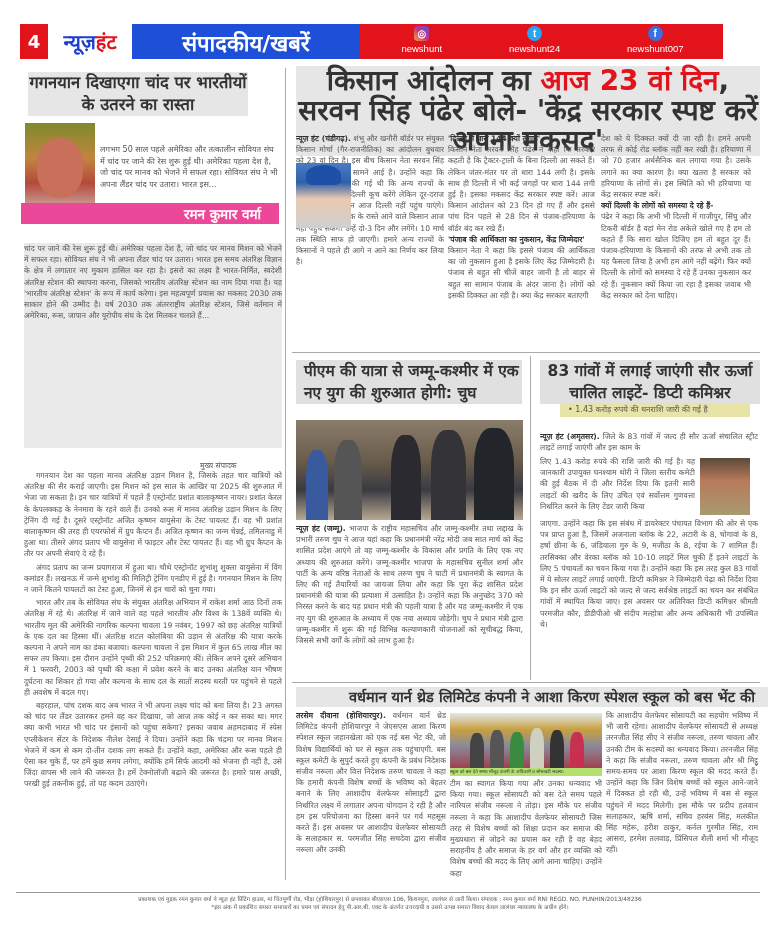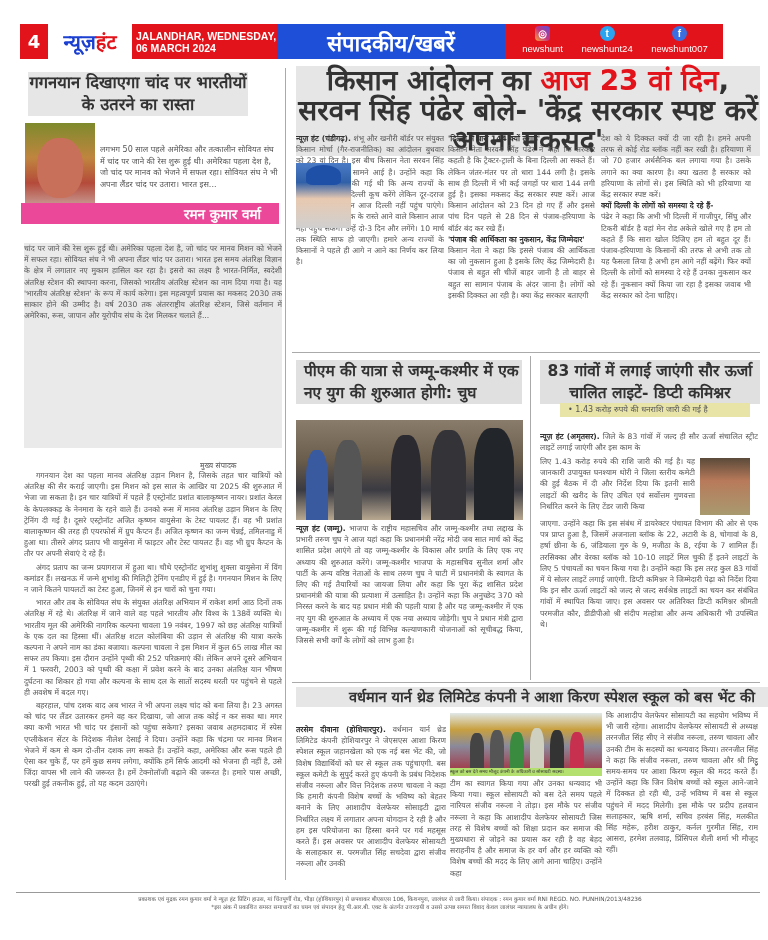--- a/index.html
+++ b/index.html
@@ -54,42 +54,38 @@
   
   .h-solar { position: absolute; left: 540px; top: 360px; width: 220px; font-size: 15.5px; line-height: 22px; background: #e0e0e0; }
   .solar-bullet { position: absolute; left: 560px; top: 403px; width: 190px; height: 14px; background: #e8e4a8; font-size: 8px; color: #555; padding-left: 8px; line-height: 14px; }
   .solar-photo { position: absolute; left: 700px; top: 458px; width: 50px; height: 57px; background: linear-gradient(180deg, #5a4a3a 0%, #b87a5a 40%, #a89a70 100%); }
   .solar-body1 { position: absolute; left: 540px; top: 431px; width: 218px; height: 25px; overflow: hidden; }
   .solar-body2 { position: absolute; left: 540px; top: 456px; width: 155px; height: 62px; overflow: hidden; }
   .solar-body3 { position: absolute; left: 540px; top: 518px; width: 218px; height: 165px; overflow: hidden; }
 
   
   .h-bus { position: absolute; left: 296px; top: 687px; width: 512px; font-size: 14.5px; line-height: 20px; background: #e6e6e6; }
-  .bus-col1 { position: absolute; left: 296px; top: 710px; width: 150px; height: 168px; overflow: hidden; margin-top: 14px; }
+  .bus-col1 { position: absolute; left: 296px; top: 710px; width: 150px; height: 168px; overflow: hidden; }
   .bus-photo { position: absolute; left: 450px; top: 713px; width: 152px; height: 55px; background: linear-gradient(180deg, #e0e8e8 0%, #c8a040 30%, #8a8a9a 60%, #a04050 100%); overflow: hidden; }
   .bus-caption { position: absolute; left: 450px; top: 768px; width: 152px; height: 8px; background: #b4e070; font-size: 4.5px; color: #333; overflow: hidden; line-height: 8px; white-space: nowrap; }
   .bus-col2 { position: absolute; left: 450px; top: 778px; width: 152px; height: 100px; overflow: hidden; }
   .bus-col3 { position: absolute; left: 606px; top: 710px; width: 152px; height: 168px; overflow: hidden; }
 
   
   .footer { position: absolute; left: 20px; top: 895px; width: 740px; font-size: 5.8px; line-height: 8px; color: #555; text-align: center; }
   .footer-rule { position: absolute; left: 16px; top: 892px; width: 744px; height: 1px; background: #999; }
 </style>
 </head>
 <body>
 
 <div class="masthead">
   <div class="page-num">4</div>
   <div class="brand">
     <span>न्यूज़</span>
       <span class="b2">हंट</span>
-  </div>
-  <div class="dateline">
-    <div>JALANDHAR, WEDNESDAY,</div>
-    <div>06 MARCH 2024</div>
   </div>
   <div class="section">संपादकीय/खबरें</div>
   <div class="social">
     <div class="social-item">
       <span class="social-icon ig">◎</span>
       <span class="social-label">newshunt</span>
     </div>
     <div class="social-item">
       <span class="social-icon tw">t</span>
       <span class="social-label">newshunt24</span>

